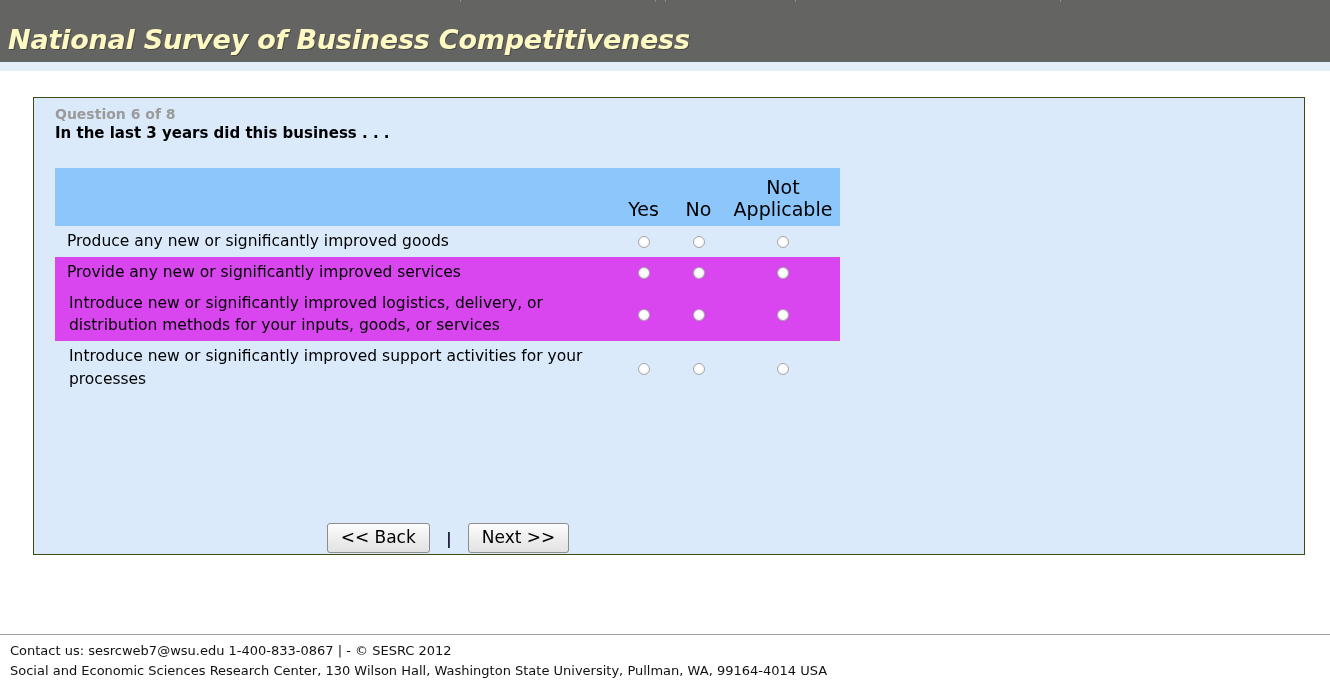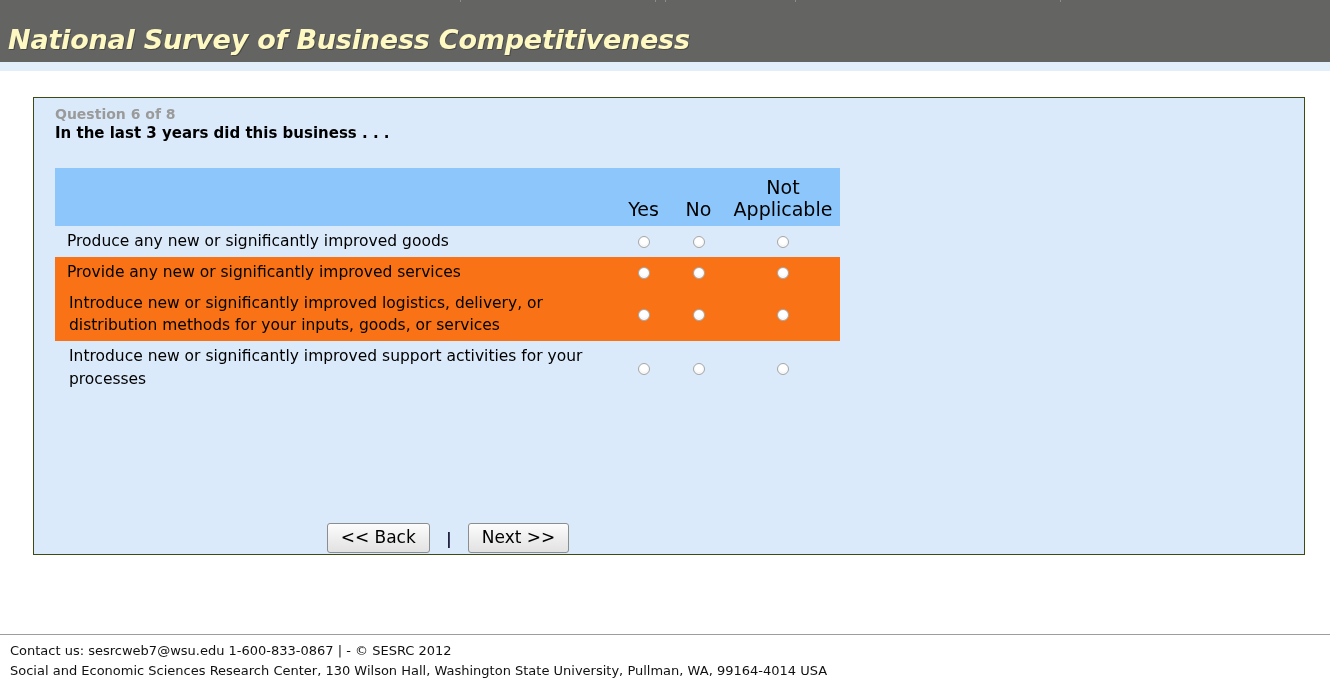--- a/index.html
+++ b/index.html
@@ -119,21 +119,21 @@
     padding: 0 0 6px 0;
     font-size: 19px;
     font-weight: normal;
     color: #000;
     text-align: center;
     line-height: 1.13;
   }
   #response-matrix thead th.blank-head { padding: 0; }
 
   #response-matrix tbody tr.row-odd  { background: transparent; }
-  #response-matrix tbody tr.row-even { background: #f97316; margin-top: 6px; }
+  #response-matrix tbody tr.row-even { background: #d946ef; margin-top: 6px; }
 
   #response-matrix tbody td {
     padding: 0;
     vertical-align: middle;
   }
   #response-matrix td.item-label {
     font-size: 15.5px;
     color: #000;
     line-height: 1.47;
     padding: 4px 6px 4px 12px;
@@ -273,15 +273,15 @@
   <div id="nav-controls">
     <button class="nav-button">&lt;&lt; Back</button>
     <span id="nav-separator">|</span>
     <button class="nav-button">Next &gt;&gt;</button>
   </div>
 
 </div>
 
 <div id="footer-rule"></div>
 <div id="site-footer">
-  <div>Contact us: sesrcweb7@wsu.edu 1-600-833-0867 | - © SESRC 2012</div>
+  <div>Contact us: sesrcweb7@wsu.edu 1-400-833-0867 | - © SESRC 2012</div>
   <div>Social and Economic Sciences Research Center, 130 Wilson Hall, Washington State University, Pullman, WA, 99164-4014 USA</div>
 </div>
 
 </body></html>

